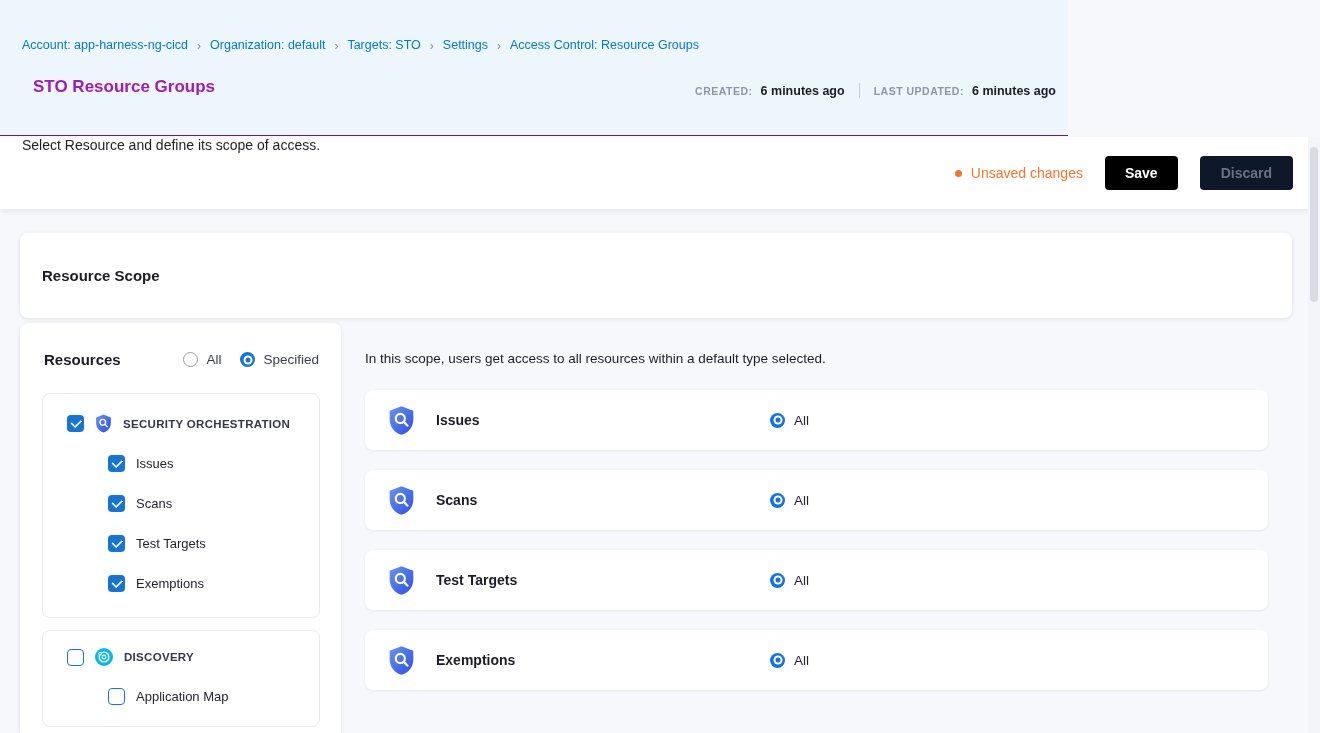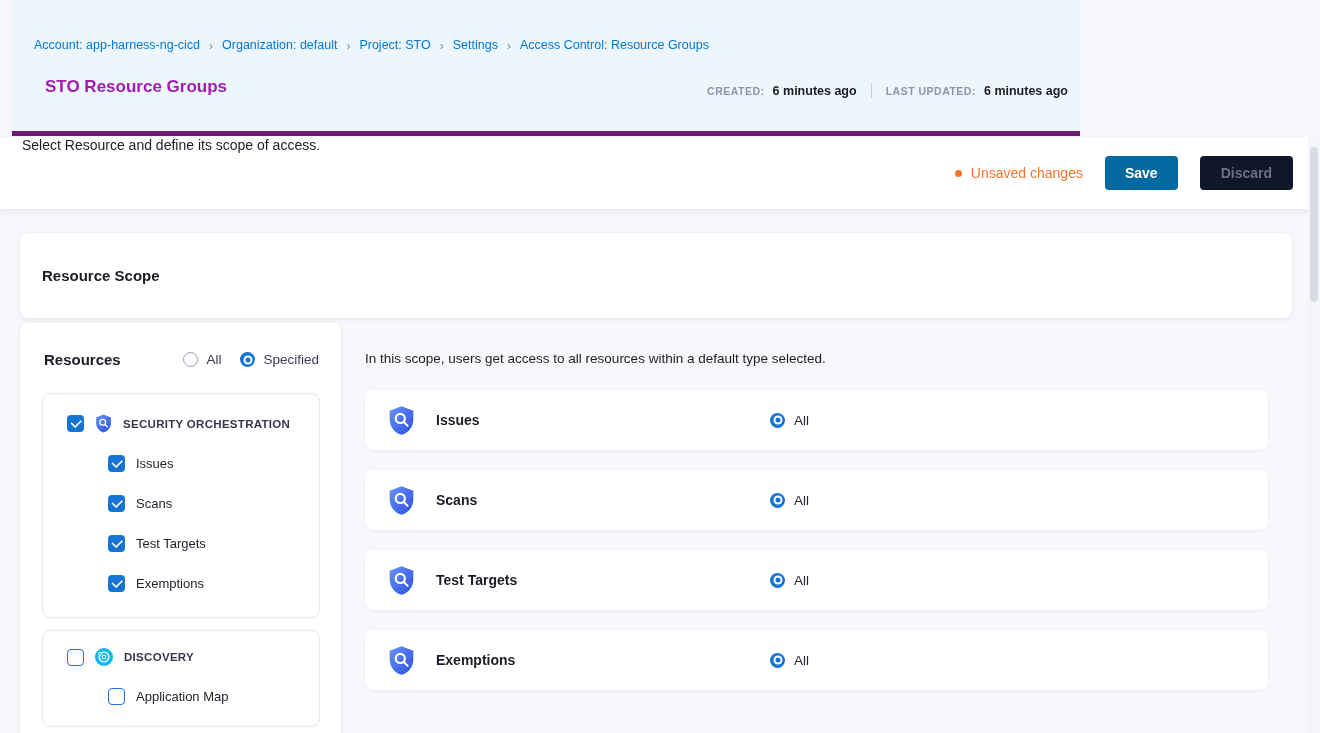--- a/index.html
+++ b/index.html
@@ -7,21 +7,21 @@
   body {
     font-family:"Liberation Sans", sans-serif;
     background:#f6f8fb;
     color:#1c1c28;
     position:relative;
   }
 
   
   .page-header {
     position:absolute; top:0; left:0; width:1068px; height:136px;
-    background:#edf5fd; border-bottom:5px solid #701a75;margin-left:12px;
+    background:#edf5fd; border-bottom:1px solid #701a75;
   }
   .breadcrumb {
     position:absolute; top:38px; left:22px;
     display:flex; align-items:center; gap:9px;
     font-size:12.5px;
   }
   .breadcrumb a { color:#0278d5; text-decoration:none; cursor:pointer; }
   .breadcrumb .sep { color:#8a8da1; font-size:12px; line-height:1; padding-top:1px; }
   .page-title {
     position:absolute; top:77px; left:33px;
@@ -45,21 +45,21 @@
   .toolbar-right {
     position:absolute; right:27px; top:50%; transform:translateY(-50%);
     display:flex; align-items:center; gap:22px;
   }
   .unsaved { display:flex; align-items:center; gap:9px; color:#f4742c; font-size:14px; }
   .unsaved-dot { width:7px; height:7px; border-radius:50%; background:#f4742c; }
   .btn {
     border:none; border-radius:4px; font-family:inherit;
     font-size:14px; font-weight:700; cursor:pointer; height:34px;
   }
-  .btn-save { background:#0369a1; color:#fff; padding:0 20px; }
+  .btn-save { background:#000000; color:#fff; padding:0 20px; }
   .btn-discard { background:#0f172a; color:#6d7086; padding:0 21px; }
 
   
   .scope-card {
     position:absolute; left:20px; top:233px; width:1272px; height:85px;
     background:#fff; border-radius:8px; box-shadow:0 1px 4px rgba(40,41,61,.10);
     display:flex; align-items:center; padding-left:22px; gap:16px;
   }
   .scope-title { font-size:15px; font-weight:700; }
   .scope-select {
@@ -169,21 +169,21 @@
     </symbol>
   </defs>
 </svg>
 
 <header class="page-header">
   <nav class="breadcrumb">
     <a>Account: app-harness-ng-cicd</a>
     <span class="sep">›</span>
     <a>Organization: default</a>
     <span class="sep">›</span>
-    <a>Project: STO</a>
+    <a>Targets: STO</a>
     <span class="sep">›</span>
     <a>Settings</a>
     <span class="sep">›</span>
     <a>Access Control: Resource Groups</a>
   </nav>
   <h1 class="page-title">STO Resource Groups</h1>
   <div class="header-meta">
     <span class="meta-label">CREATED:</span>
     <span class="meta-value">6 minutes ago</span>
     <span class="meta-divider"></span>

